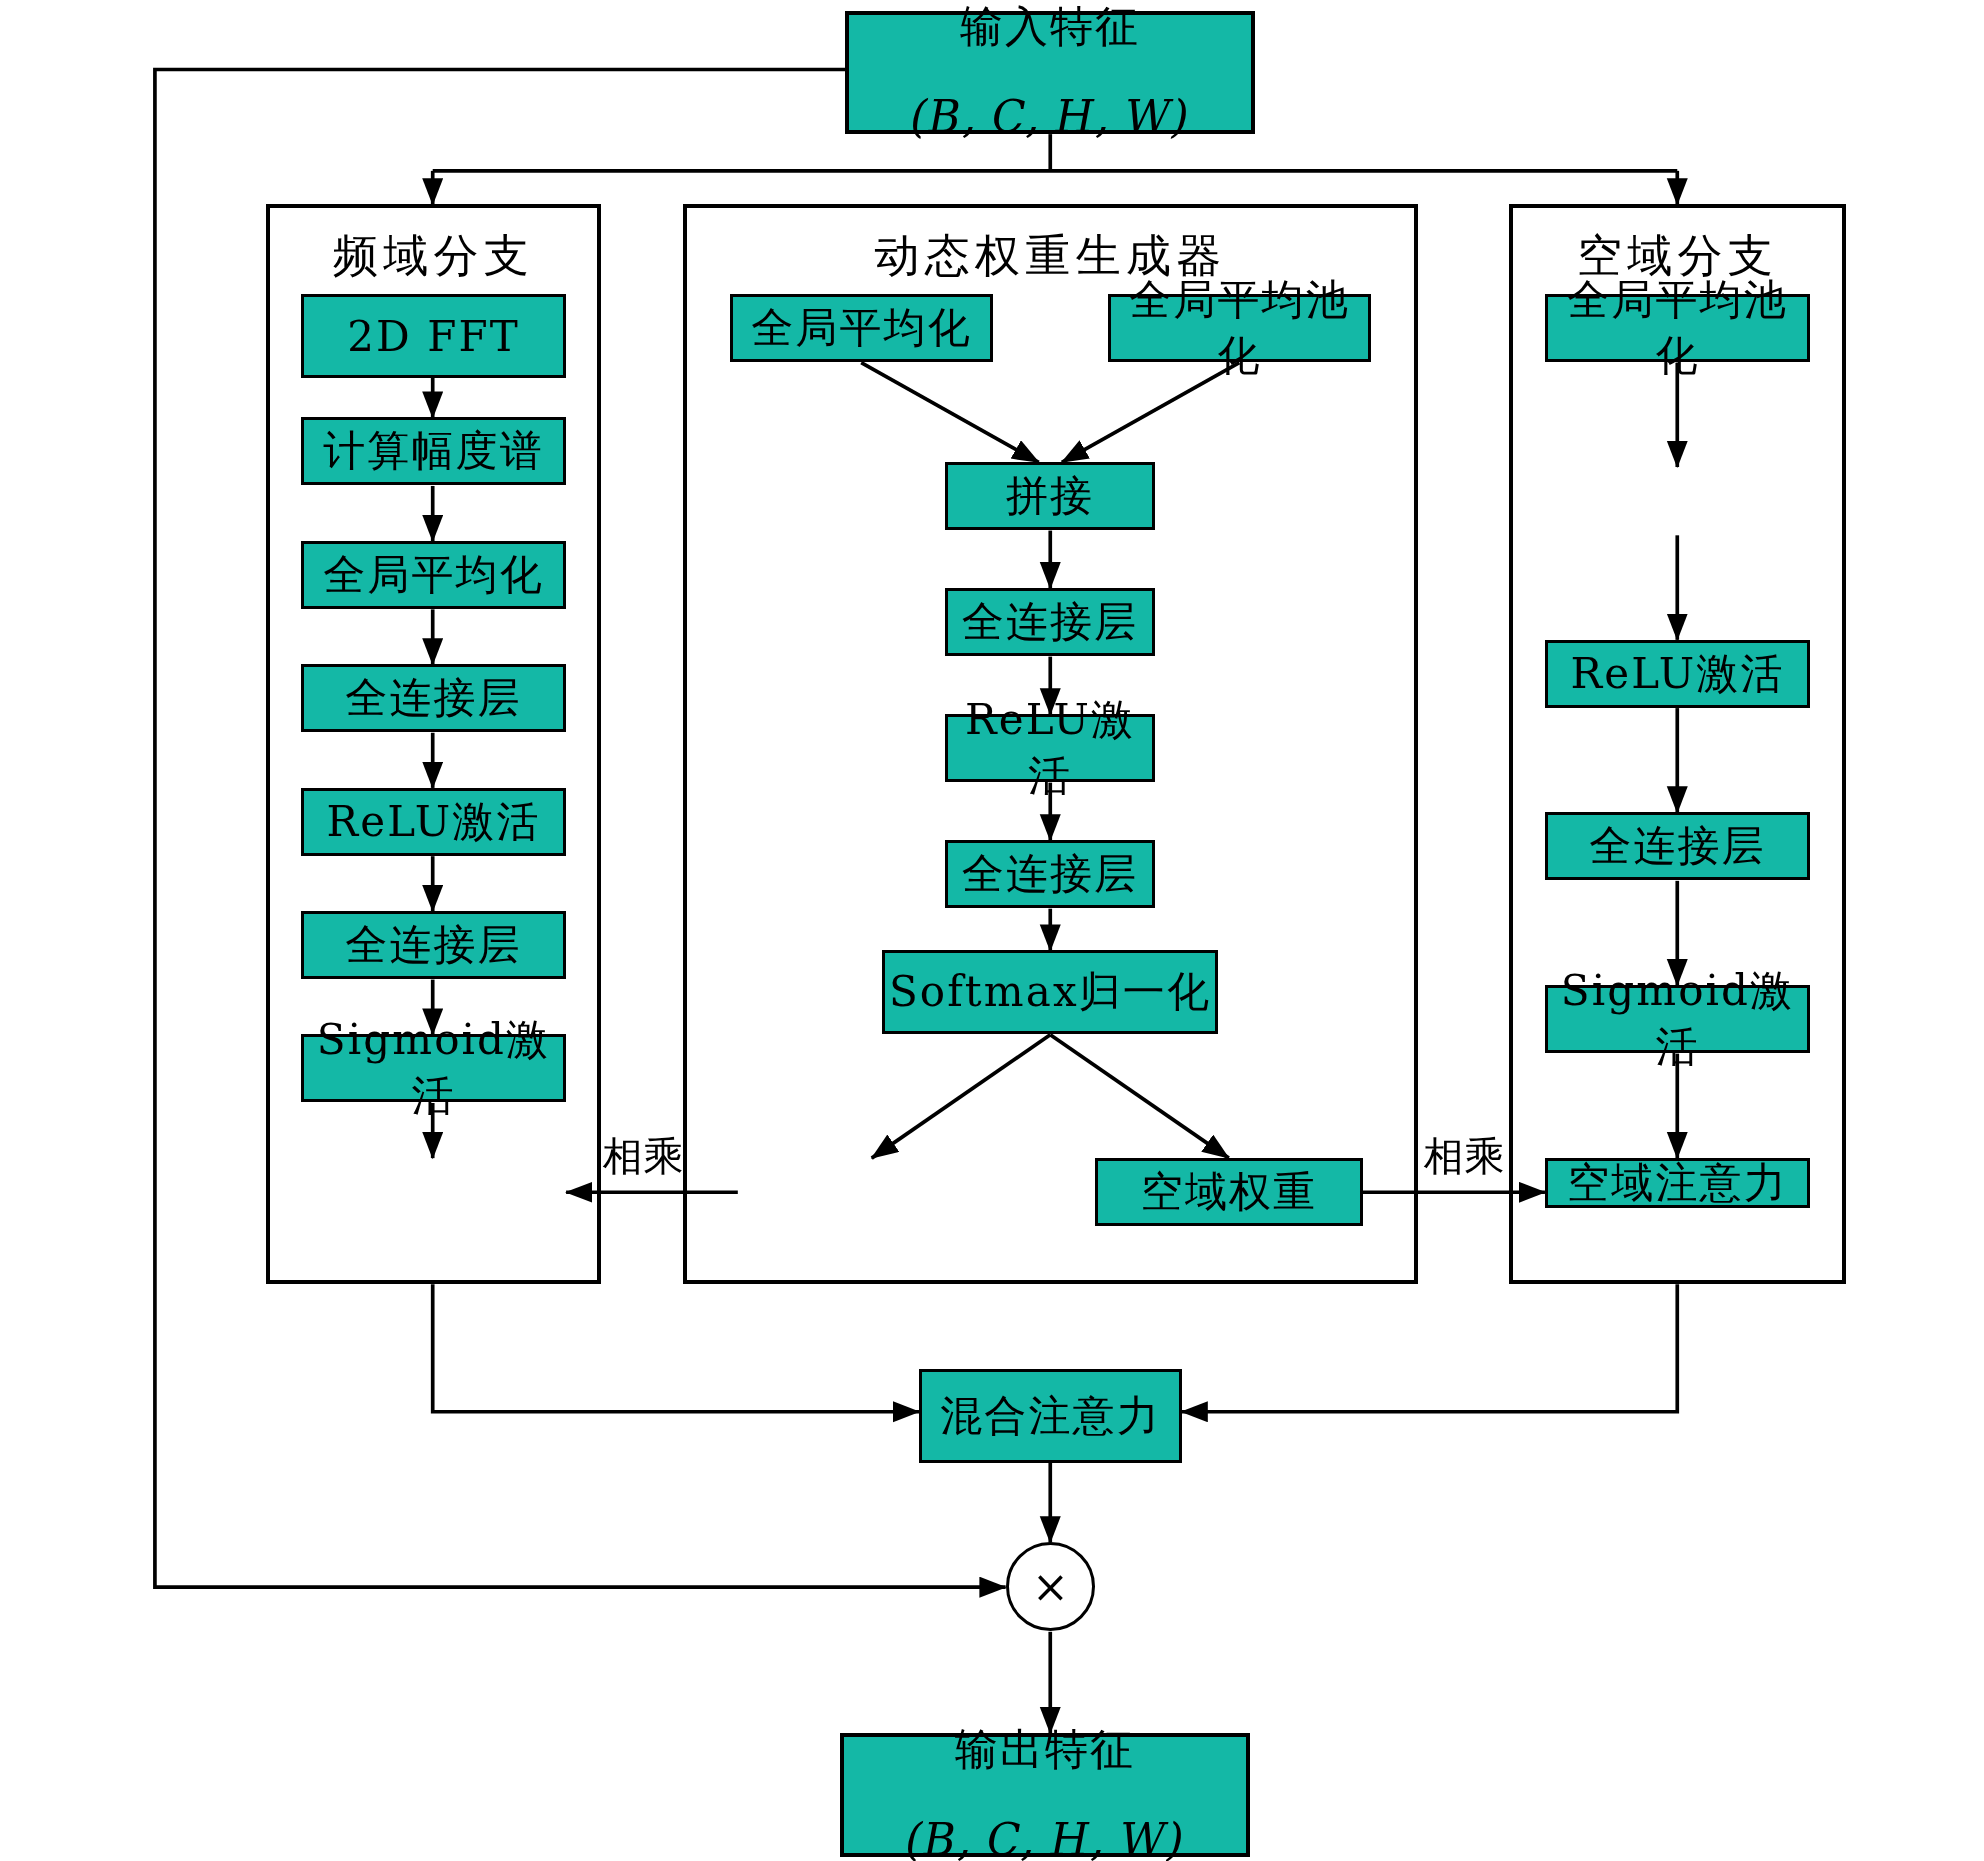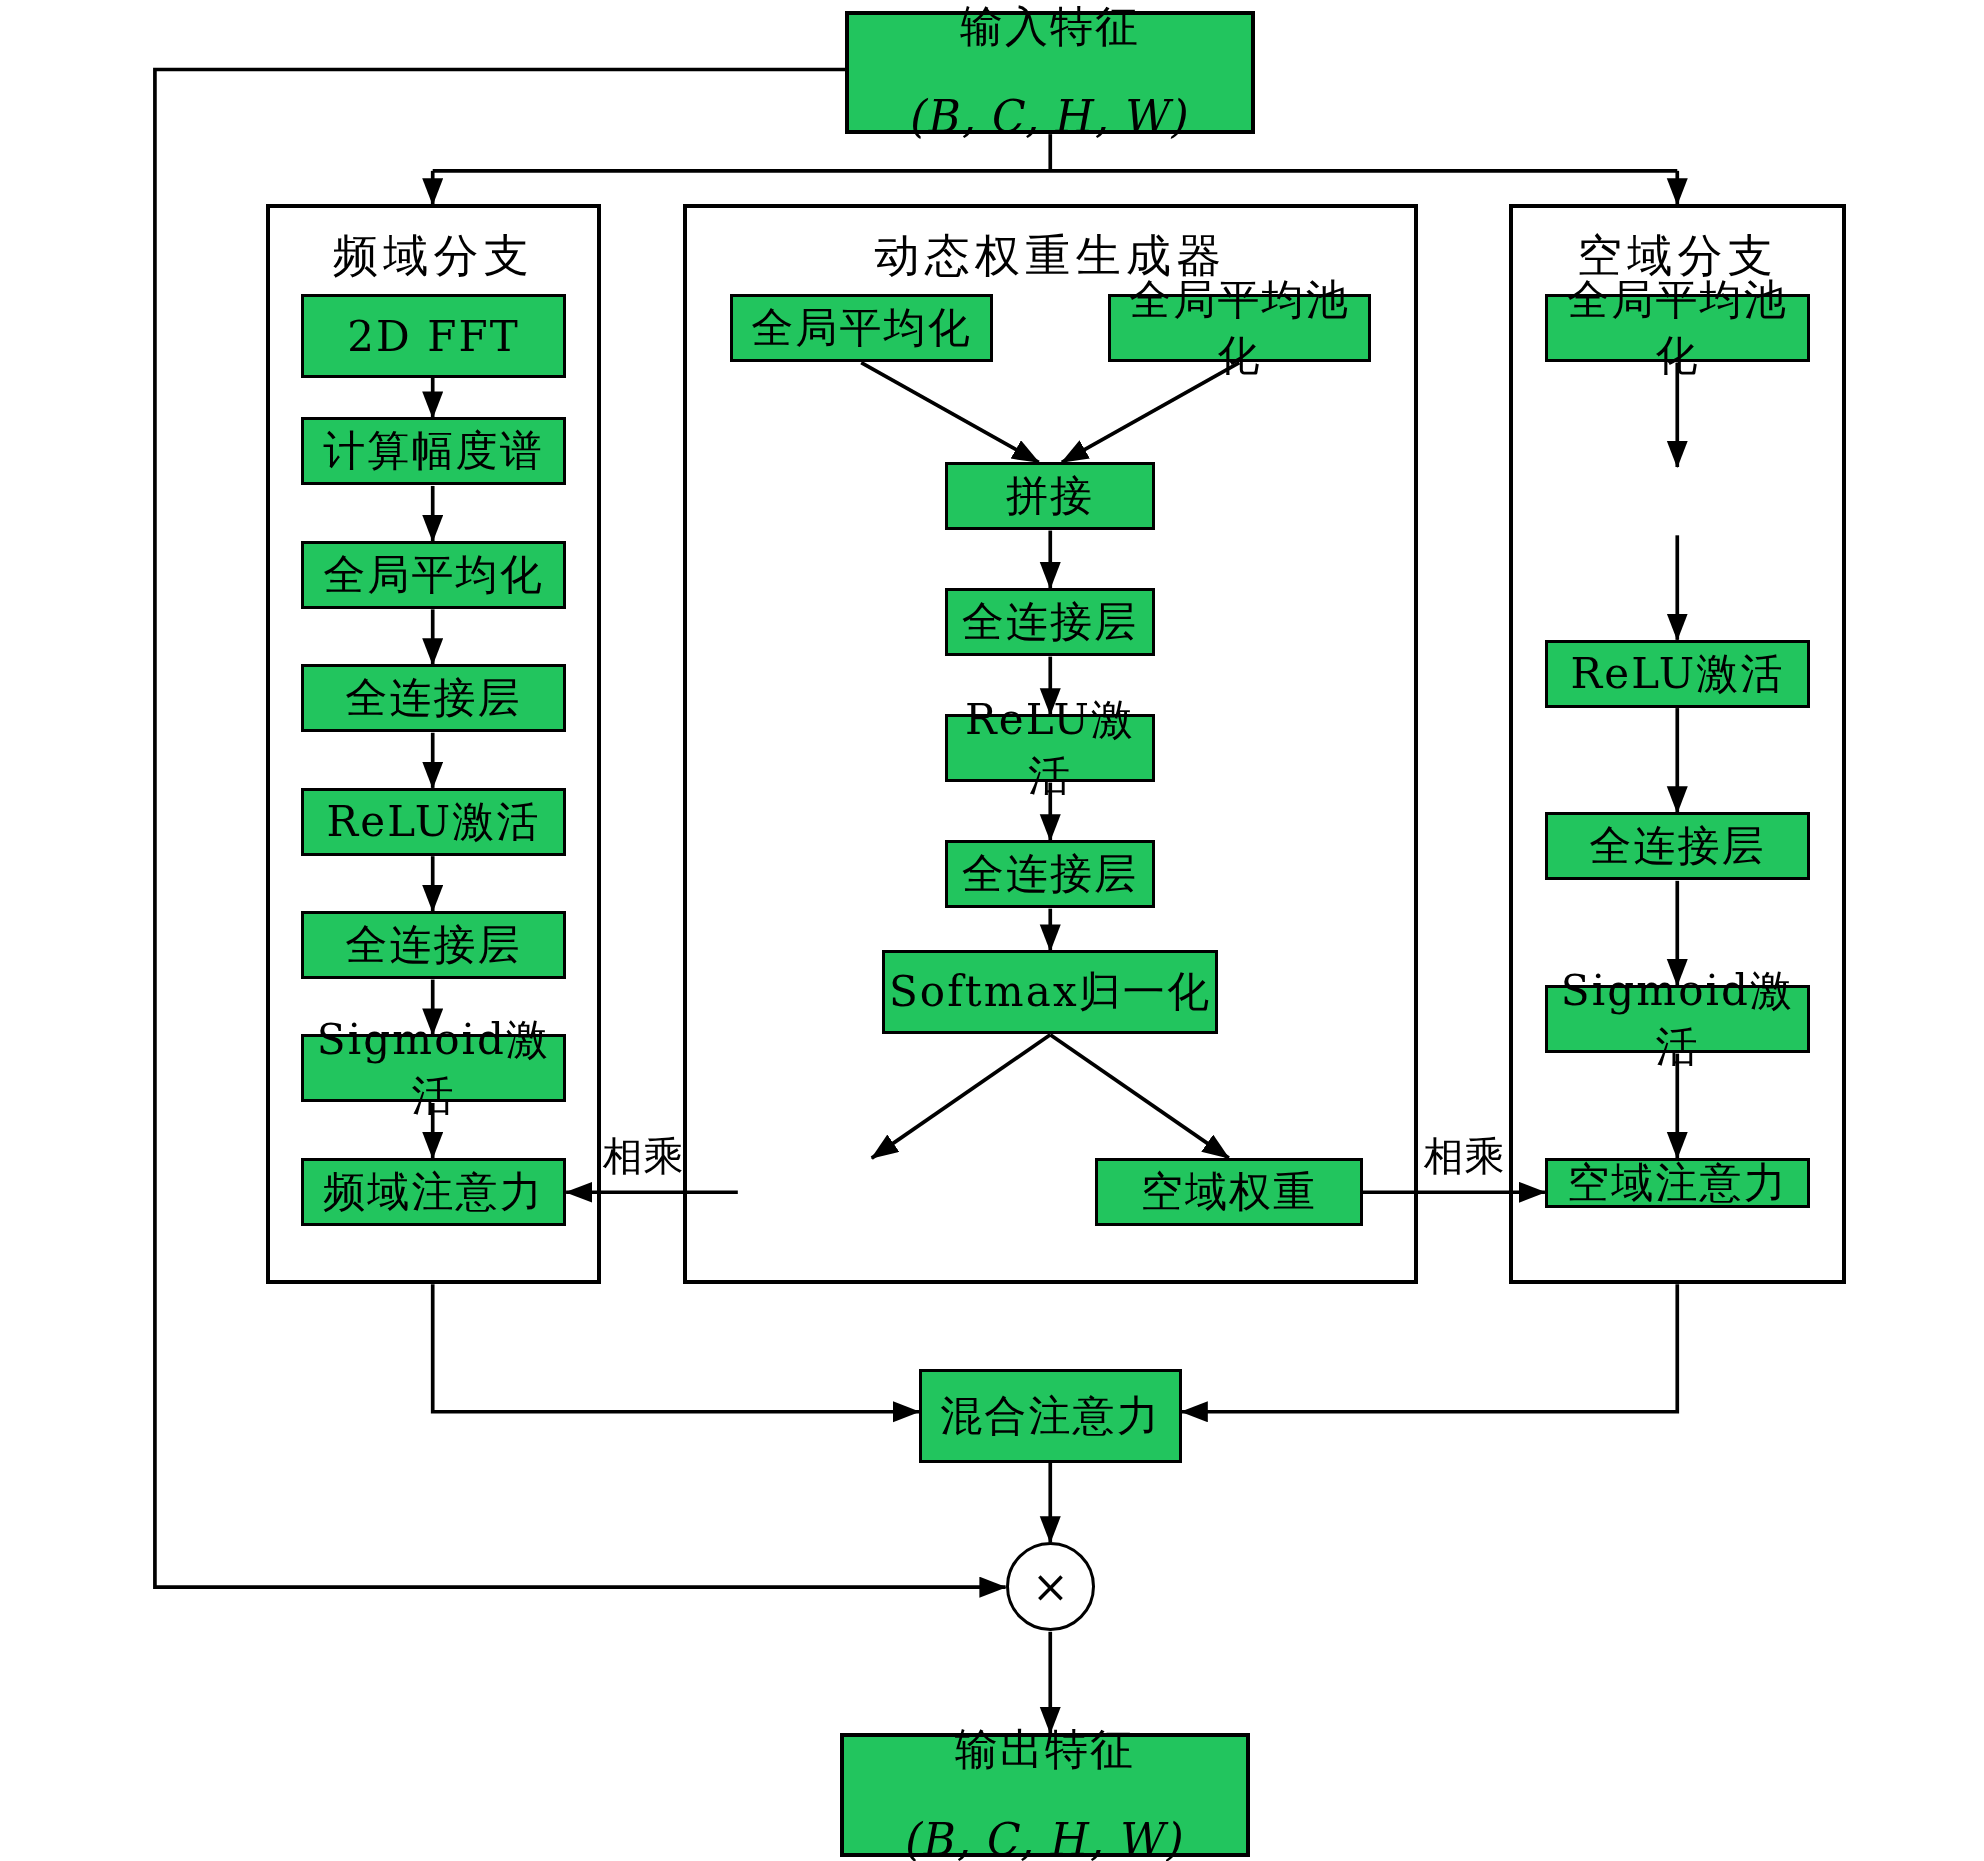--- a/index.html
+++ b/index.html
@@ -4,21 +4,21 @@
 <style>
   html,body{margin:0;padding:0;background:#ffffff;}
   body{width:1985px;height:1862px;overflow:hidden;}
   .stage{position:relative;width:1985px;height:1862px;background:#ffffff;
          font-family:"DejaVu Serif","Liberation Serif",serif;color:#000;}
   svg.wires{position:absolute;left:0;top:0;z-index:2;}
   svg.wires path{stroke:#000;stroke-width:7;fill:none;}
   .frame{position:absolute;border:4.2px solid #000;background:transparent;
          box-sizing:border-box;z-index:1;}
   .frame-title{margin-top:18px;text-align:center;font-size:45px;letter-spacing:5.3px;}
-  .node{position:absolute;border:3.7px solid #000;background:#22c55e;box-sizing:border-box;
+  .node{position:absolute;border:3.7px solid #000;background:#14b8a6;box-sizing:border-box;
         display:flex;align-items:center;justify-content:center;text-align:center;
         font-size:42px;z-index:3;letter-spacing:2.1px;gap:36px;}
   .io{border-width:4.7px;flex-direction:column;font-size:43px;line-height:1.25;}
   .math{font-style:italic;font-size:44px;letter-spacing:1.1px;}
   .mlabel{position:absolute;z-index:3;font-size:40px;text-align:center;letter-spacing:1.1px;}
   .circle{position:absolute;z-index:3;border:3.7px solid #000;border-radius:50%;
           background:#ffffff;box-sizing:border-box;display:flex;align-items:center;
           justify-content:center;font-size:44px;z-index:3;}
 </style>
 </head>
@@ -94,21 +94,20 @@
     <div class="math">(B, C, H, W)</div>
   </div>
 
   <div class="node" style="left:301px;top:294px;width:265px;height:84px;">2D FFT</div>
   <div class="node" style="left:301px;top:417px;width:265px;height:68px;">计算幅度谱</div>
   <div class="node" style="left:301px;top:541px;width:265px;height:68px;">全局平均化</div>
   <div class="node" style="left:301px;top:664px;width:265px;height:68px;">全连接层</div>
   <div class="node" style="left:301px;top:788px;width:265px;height:68px;">ReLU激活</div>
   <div class="node" style="left:301px;top:911px;width:265px;height:68px;">全连接层</div>
   <div class="node" style="left:301px;top:1034px;width:265px;height:68px;">Sigmoid激活</div>
-  <div class="node" style="left:301px;top:1158px;width:265px;height:68px;">频域注意力</div>
 
   <div class="node" style="left:730px;top:294px;width:263px;height:68px;">全局平均化</div>
   <div class="node" style="left:1108px;top:294px;width:263px;height:68px;">全局平均池化</div>
   <div class="node" style="left:945px;top:462px;width:210px;height:68px;">拼接</div>
   <div class="node" style="left:945px;top:588px;width:210px;height:68px;">全连接层</div>
   <div class="node" style="left:945px;top:714px;width:210px;height:68px;">ReLU激活</div>
   <div class="node" style="left:945px;top:840px;width:210px;height:68px;">全连接层</div>
   <div class="node" style="left:882px;top:950px;width:336px;height:84px;">Softmax归一化</div>
   <div class="node" style="left:1095px;top:1158px;width:268px;height:68px;">空域权重</div>
 

